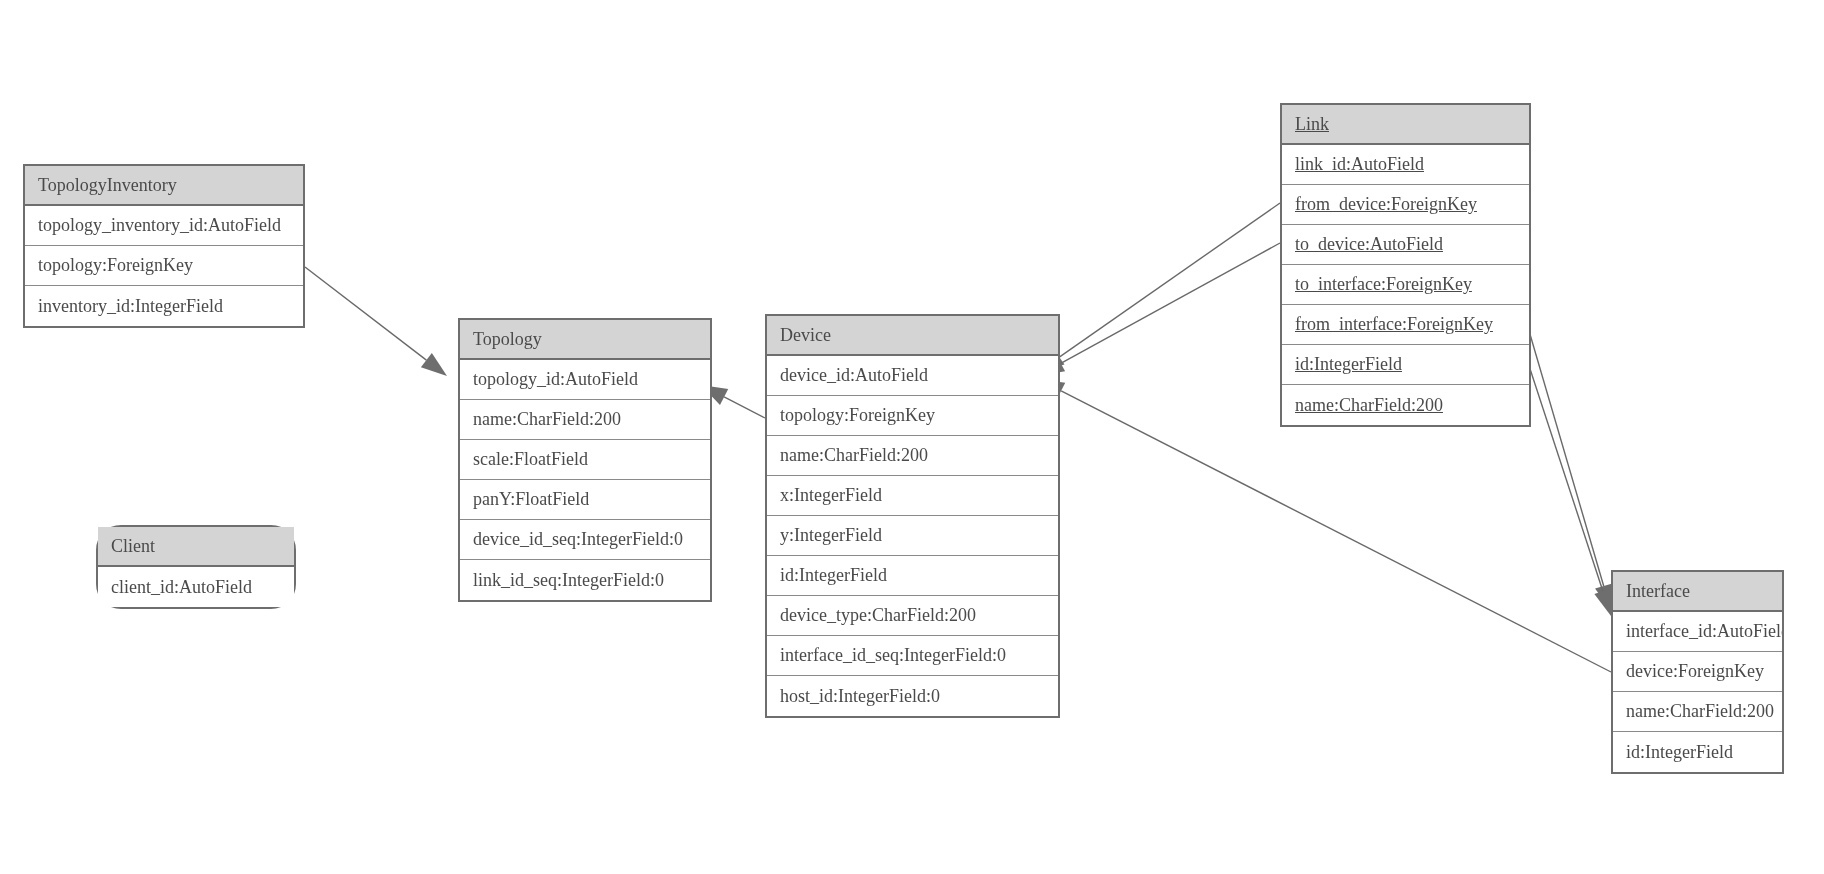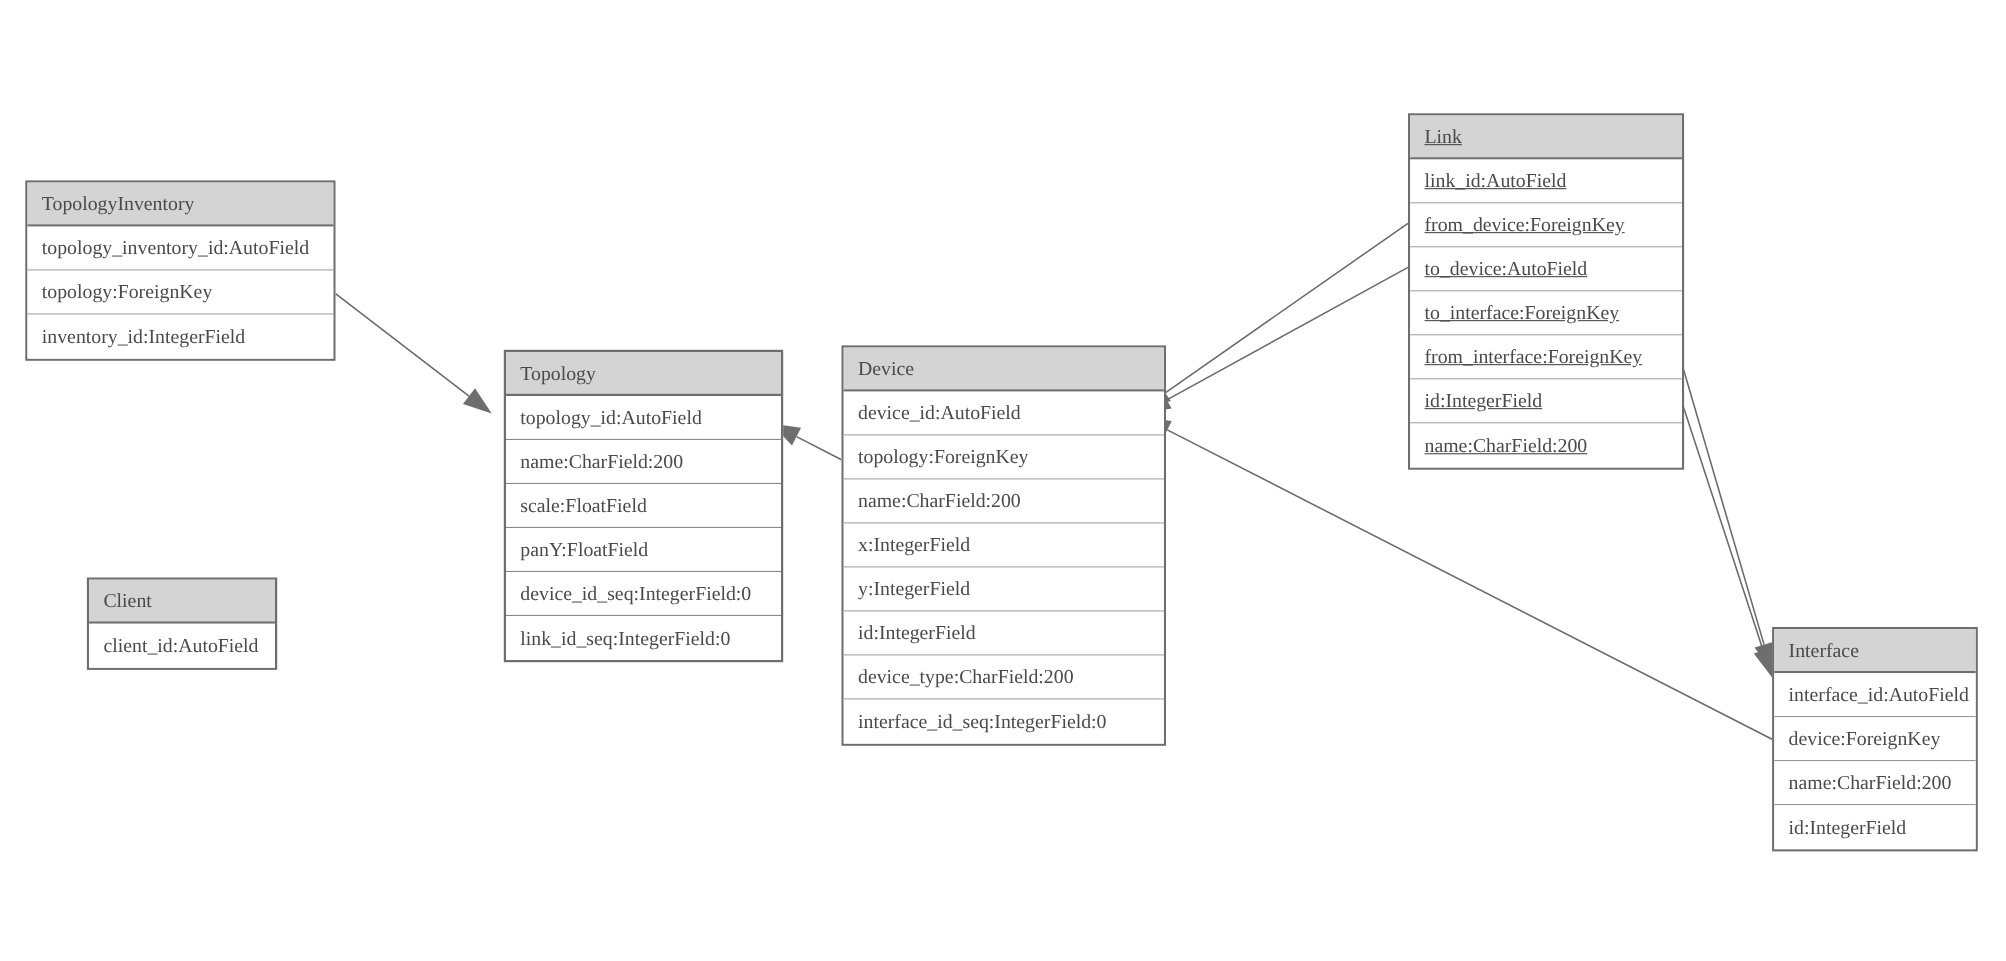--- a/index.html
+++ b/index.html
@@ -90,46 +90,47 @@
       </div>
       <div class="entity" style="left: 458px; top: 318px; width: 254px;">
         <div class="thead">Topology</div>
         <div class="trow">topology_id:AutoField</div>
         <div class="trow">name:CharField:200</div>
         <div class="trow">scale:FloatField</div>
         <div class="trow">panY:FloatField</div>
         <div class="trow">device_id_seq:IntegerField:0</div>
         <div class="trow">link_id_seq:IntegerField:0</div>
       </div>
-      <div class="entity" style="left: 79px; top: 525px; width: 173px;">
+      <div class="entity" style="left: 96px; top: 525px; width: 200px; border-radius: 25px;">
         <div class="thead">Client</div>
         <div class="trow">client_id:AutoField</div>
       </div>
       <div class="entity" style="left: 765px; top: 314px; width: 295px;">
         <div class="thead">Device</div>
         <div class="trow">device_id:AutoField</div>
         <div class="trow">topology:ForeignKey</div>
         <div class="trow">name:CharField:200</div>
         <div class="trow">x:IntegerField</div>
         <div class="trow">y:IntegerField</div>
         <div class="trow">id:IntegerField</div>
         <div class="trow">device_type:CharField:200</div>
         <div class="trow">interface_id_seq:IntegerField:0</div>
+        <div class="trow">host_id:IntegerField:0</div>
       </div>
       <div class="entity" style="left: 1280px; top: 103px; width: 251px; text-decoration: underline;">
         <div class="thead">Link</div>
         <div class="trow">link_id:AutoField</div>
         <div class="trow">from_device:ForeignKey</div>
         <div class="trow">to_device:AutoField</div>
         <div class="trow">to_interface:ForeignKey</div>
         <div class="trow">from_interface:ForeignKey</div>
         <div class="trow">id:IntegerField</div>
         <div class="trow">name:CharField:200</div>
       </div>
-      <div class="entity" style="left: 1611px; top: 570px; width: 187px;">
+      <div class="entity" style="left: 1611px; top: 570px; width: 173px;">
         <div class="thead">Interface</div>
         <div class="trow">interface_id:AutoField</div>
         <div class="trow">device:ForeignKey</div>
         <div class="trow">name:CharField:200</div>
         <div class="trow">id:IntegerField</div>
       </div>
     </div>
 </div>
 
 </body></html>

